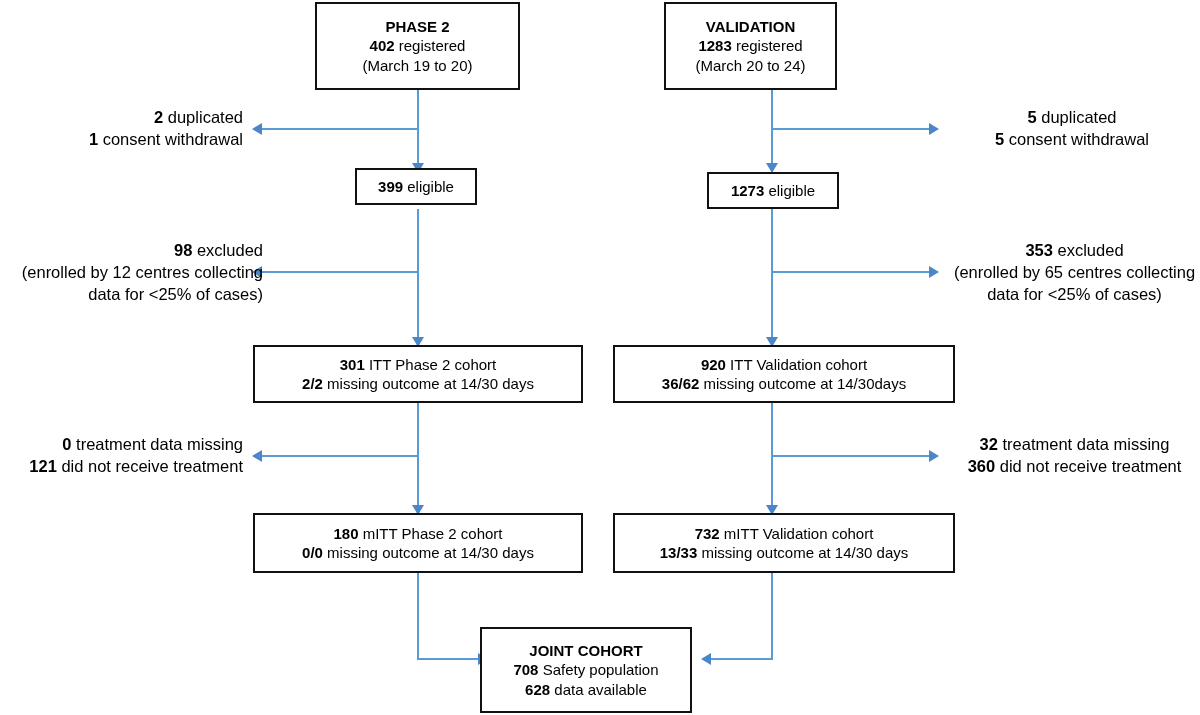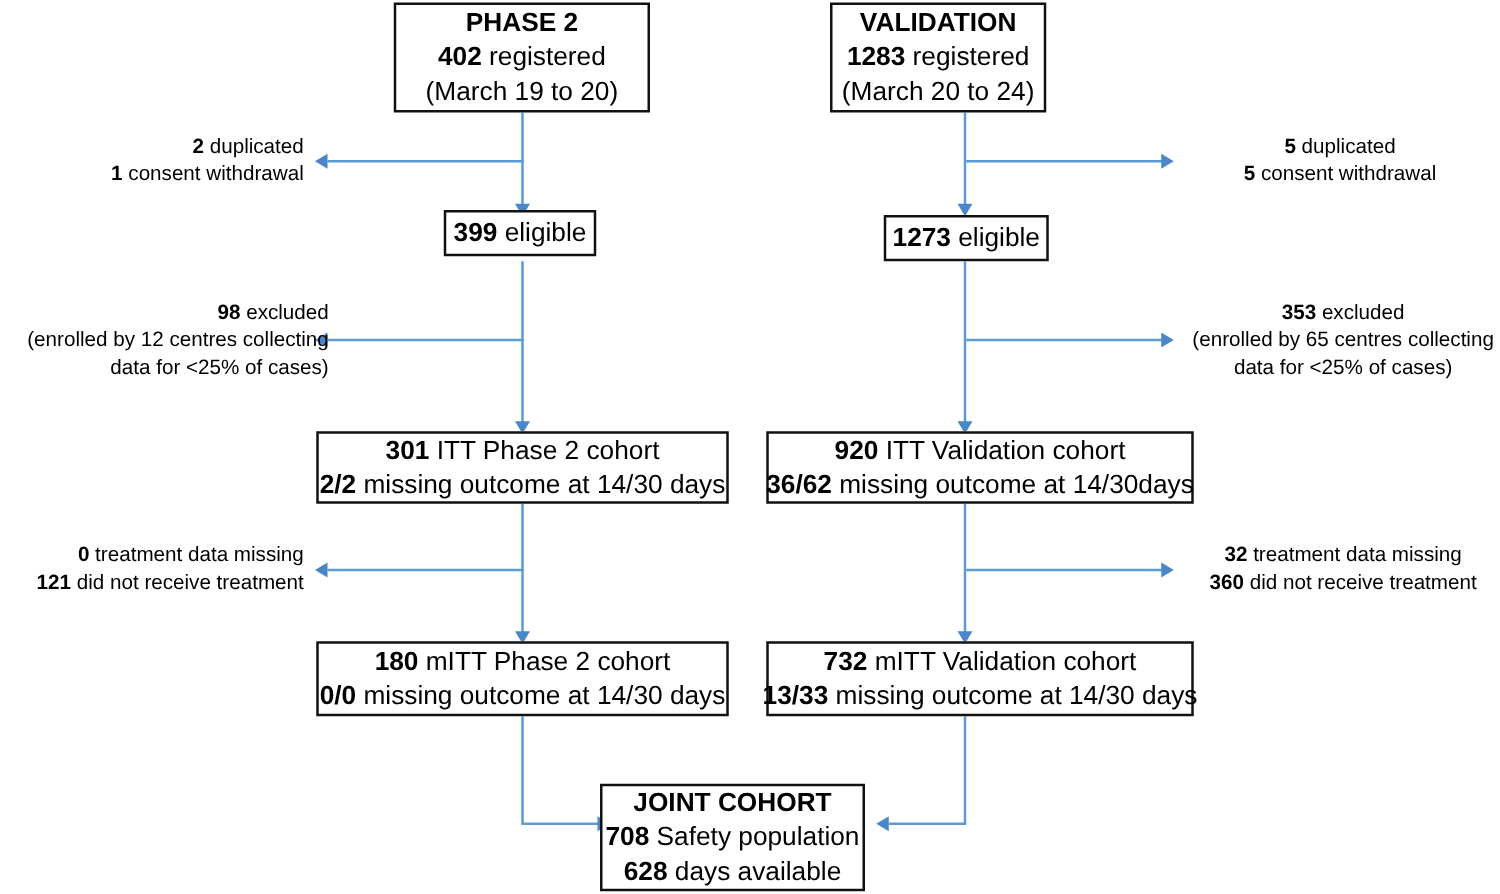--- a/index.html
+++ b/index.html
@@ -21,21 +21,21 @@
   .box {
     position: absolute;
     box-sizing: border-box;
     border: 2px solid #111111;
     background: #ffffff;
     display: flex;
     flex-direction: column;
     align-items: center;
     justify-content: center;
     text-align: center;
-    font-size: 21px;
+    font-size: 15px;
     line-height: 1.30;
     z-index: 3;
   }
   .box .line {
     white-space: nowrap;
   }
   .b { font-weight: bold; }
   .label {
     position: absolute;
     font-size: 16.5px;
@@ -158,21 +158,21 @@
   </div>
 
   <div class="box" style="left:613px; top:513px; width:342px; height:60px;">
     <div class="line"><span class="b">732</span><span> mITT Validation cohort</span></div>
     <div class="line"><span class="b">13/33</span><span> missing outcome at 14/30 days</span></div>
   </div>
 
   <div class="box" style="left:480px; top:627px; width:212px; height:86px;">
     <div class="line b">JOINT COHORT</div>
     <div class="line"><span class="b">708</span><span> Safety population</span></div>
-    <div class="line"><span class="b">628</span><span> days available</span></div>
+    <div class="line"><span class="b">628</span><span> data available</span></div>
   </div>
 
   <div class="label right-align" style="left:0px; top:107px; width:243px;">
     <div><span class="b">2</span><span> duplicated</span></div>
     <div><span class="b">1</span><span> consent withdrawal</span></div>
   </div>
 
   <div class="label left-align" style="left:947px; top:107px; width:250px;">
     <div><span class="b">5</span><span> duplicated</span></div>
     <div><span class="b">5</span><span> consent withdrawal</span></div>

